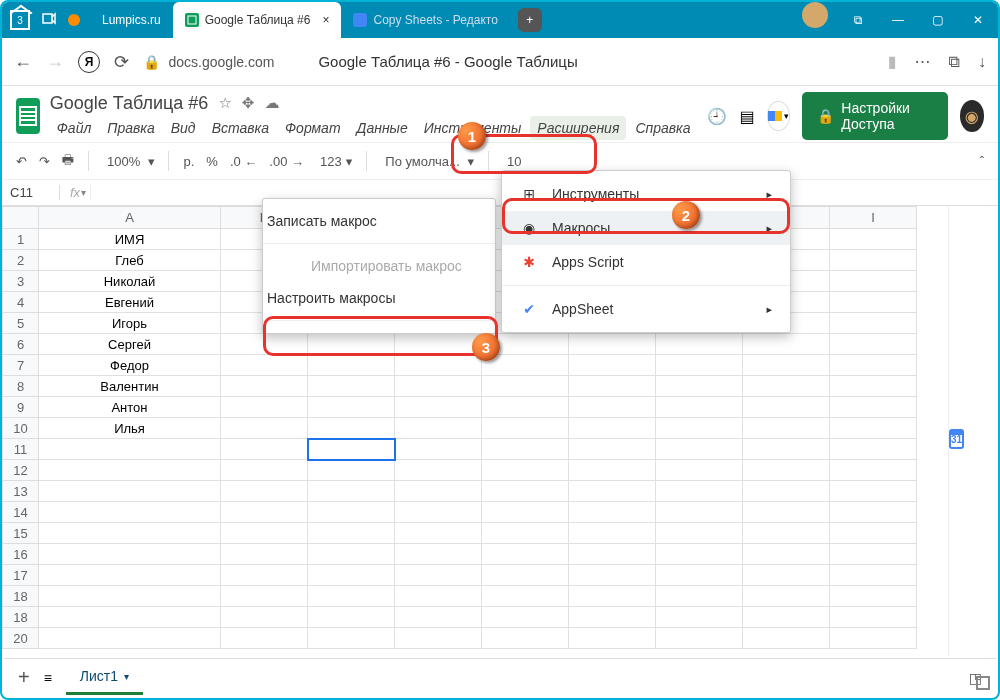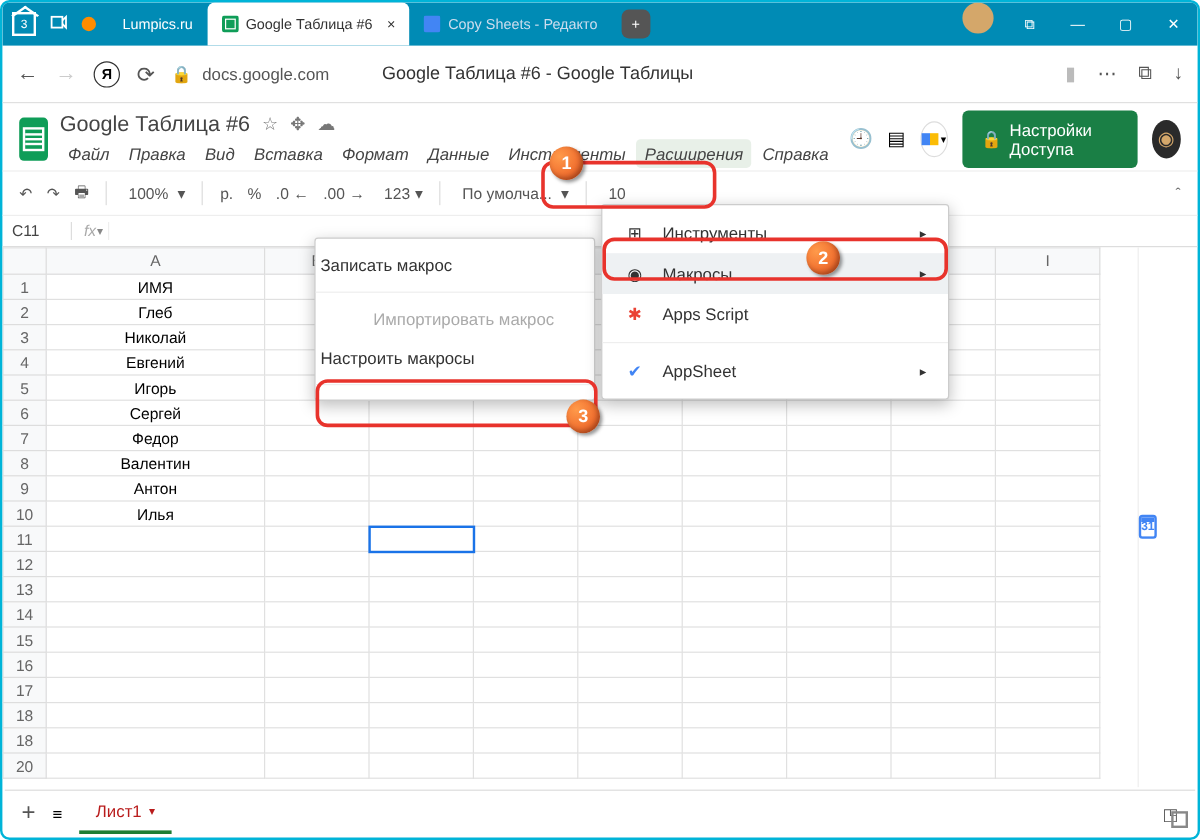--- a/index.html
+++ b/index.html
@@ -89,21 +89,21 @@
 .macro-menu .item { padding:8px 4px; color:#333; }
 .macro-menu .item.disabled { color:#aaa;margin-left:44px;}
 .macro-menu hr { border:none; border-top:1px solid #eee; margin:6px 0;}
 
 
 .hl { border:3px solid #e8332c; border-radius:10px; position:absolute; z-index:60; pointer-events:none;}
 .callout { position:absolute; width:28px; height:28px; border-radius:50%; background:radial-gradient(circle at 30% 30%, #ff9a4a, #e7521d); color:#fff; font-weight:bold; display:flex; align-items:center; justify-content:center; font-size:15px; z-index:70; box-shadow: inset -2px -2px 4px rgba(0,0,0,.3), 2px 2px 3px rgba(0,0,0,.4);}
 
 
 .sheet-tabs { position:absolute; bottom:2px; left:2px; right:2px; height:38px; border-top:1px solid #ddd; display:flex; align-items:center; padding:0 14px; gap:14px; font-size:14px; background:#fff;}
-.sheet-tabs .tab { padding:8px 14px; color:#b91c1c; border-bottom:3px solid #1e7e34; display:flex; align-items:center; gap:6px;}
+.sheet-tabs .tab { padding:8px 14px; color:#0c4a6e; border-bottom:3px solid #1e7e34; display:flex; align-items:center; gap:6px;}
 .sheet-tabs .explore { margin-left:auto; color:#555;}
 .sheet-tabs .sq { position:absolute; right:6px; bottom:6px; width:14px; height:14px; border:2px solid #888;}
 </style>
 </head>
 <body>
 
 <div class="titlebar">
   <div class="home-sq">
       <span>3</span>
     </div>

